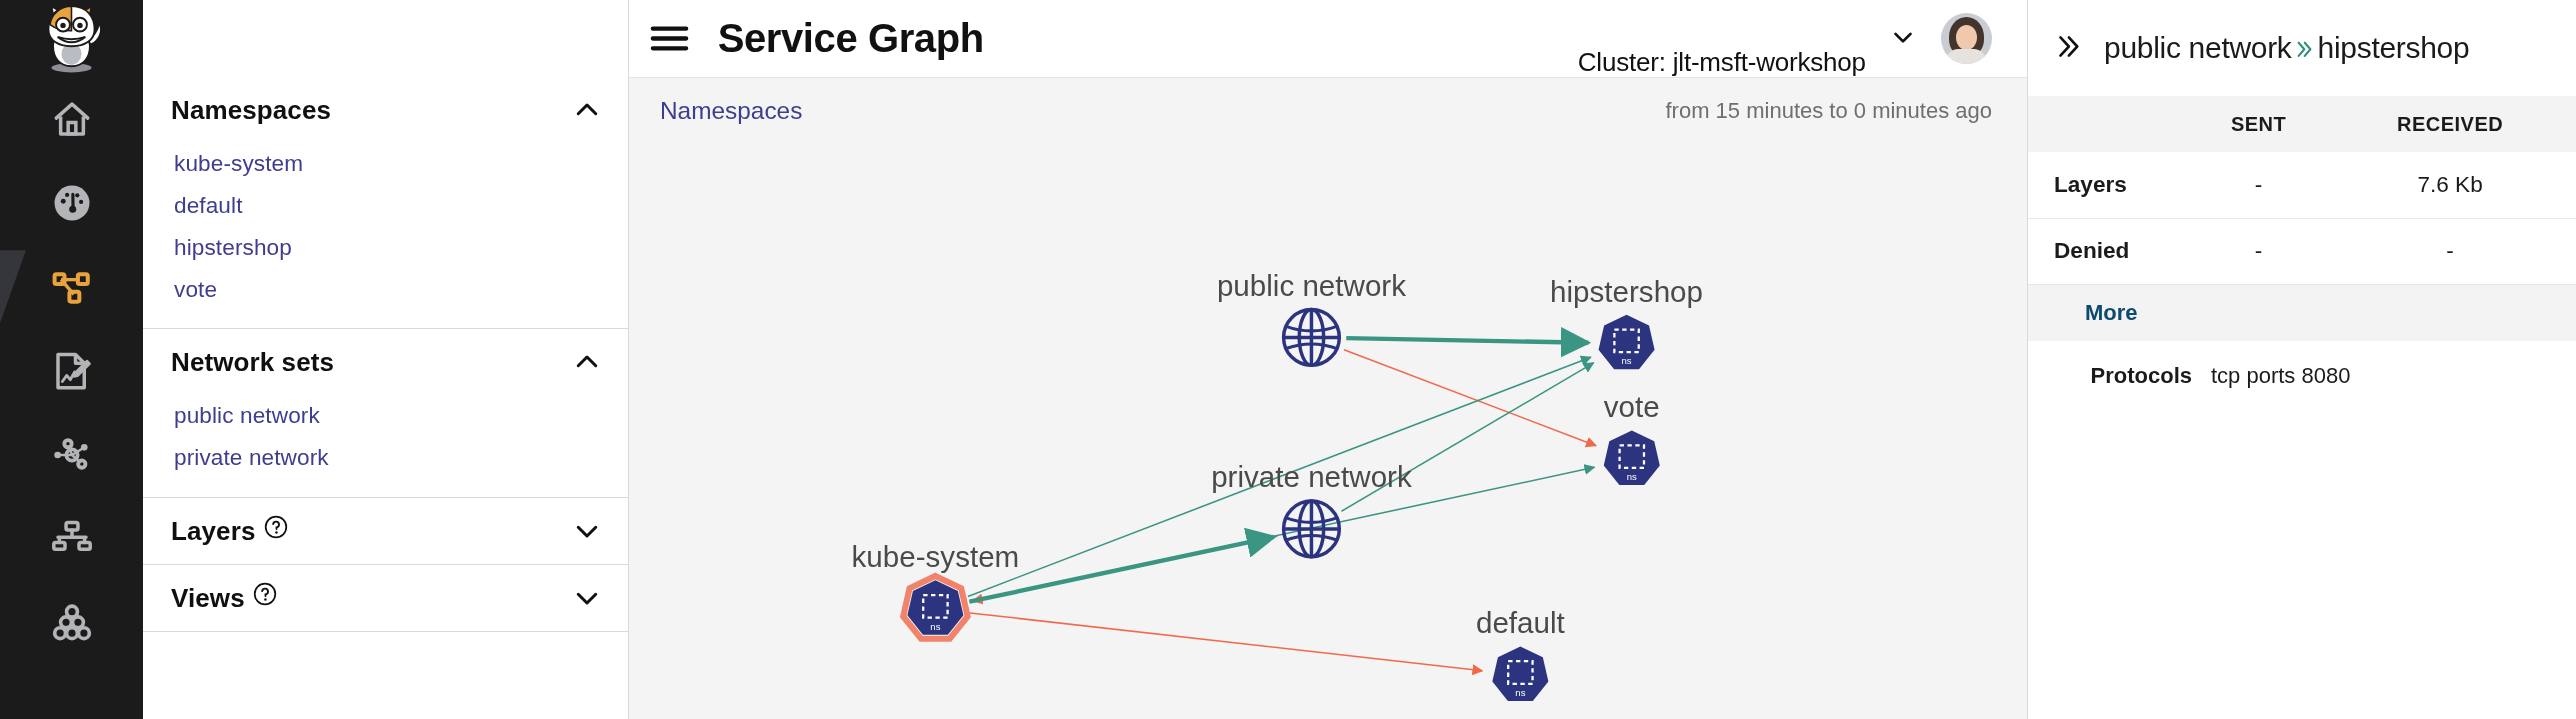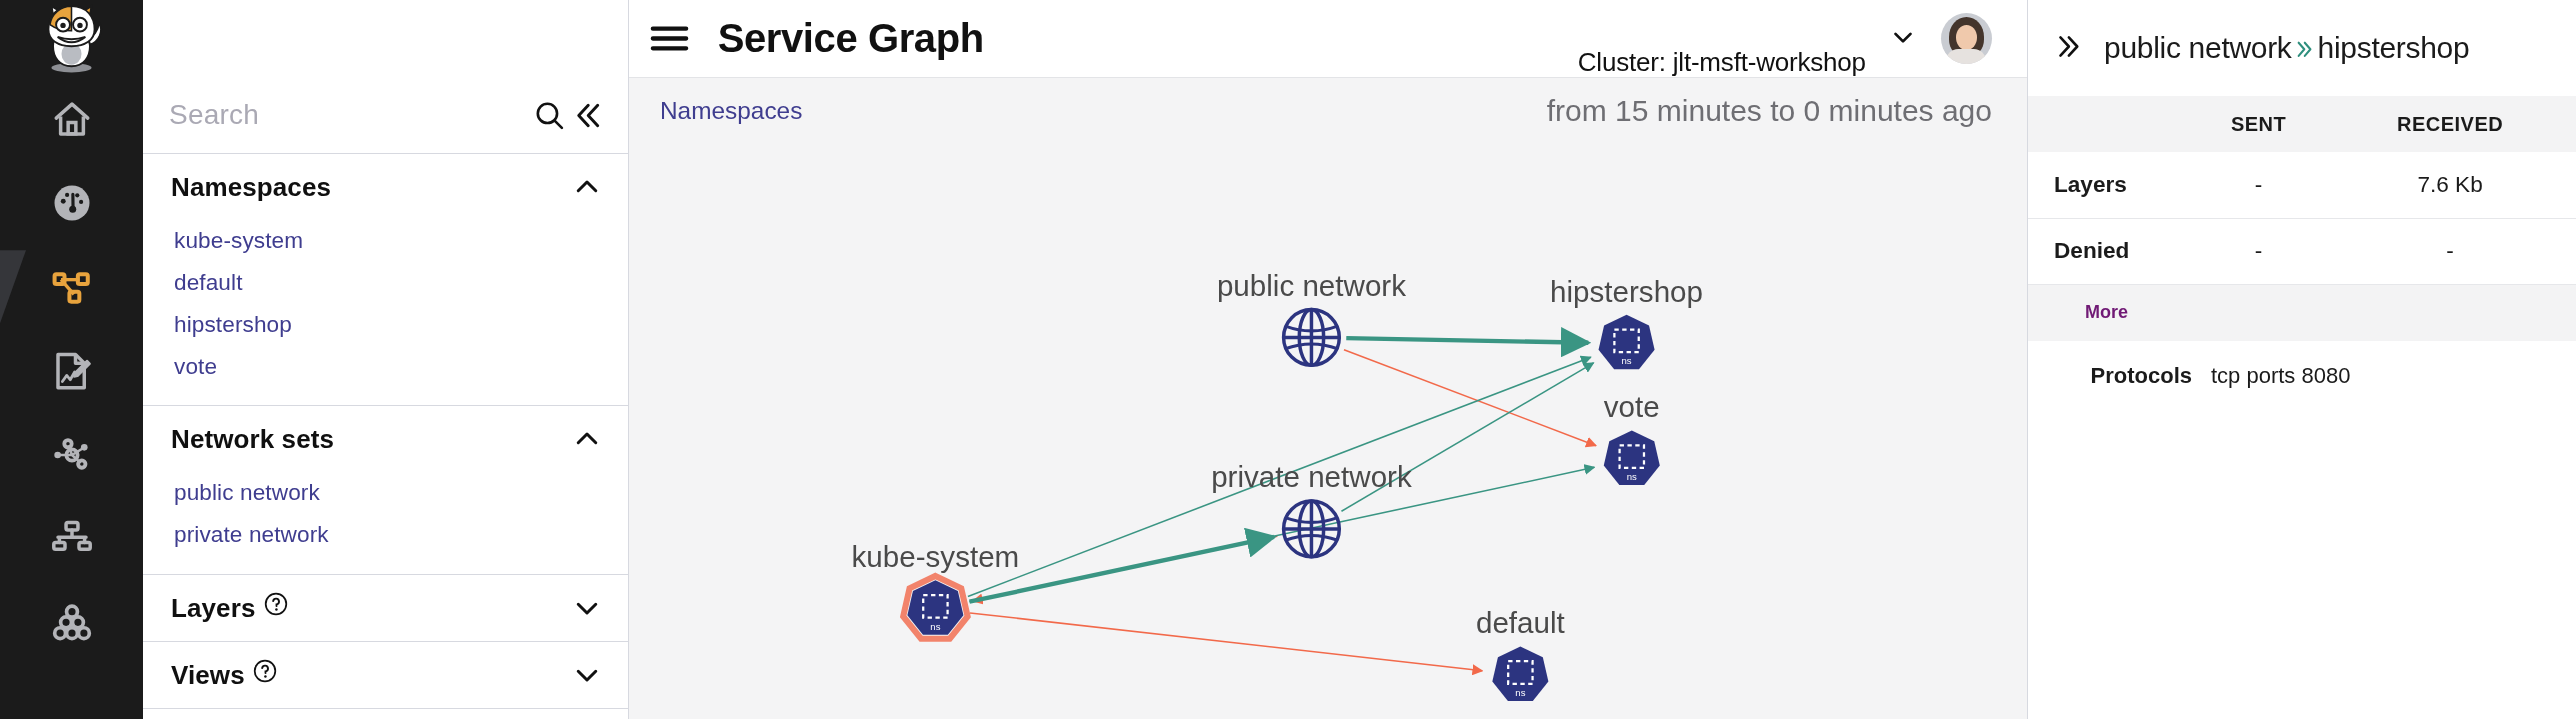--- a/index.html
+++ b/index.html
@@ -79,21 +79,21 @@
   .avatar .face { position:absolute; left:15px; top:12.2px; width:21px; height:24.4px; border-radius:50%; background:#f0c9ac; }
   .avatar .body { position:absolute; left:5.2px; bottom:-3.5px; width:40px; height:19px; border-radius:12.2px 12.2px 0 0; background:#e6e2df; }
 
   .graphwrap { flex: 1 1 auto; position: relative; background: #f4f4f5; border-top: 1.7px solid #e3e4e7; }
   .crumbbar {
     position: absolute; left: 0; top: 0; width: 100%; height: 66px;
     display: flex; align-items: center; justify-content: space-between; padding: 0 35px 0 31px;
     pointer-events: none;
   }
   .crumb { font-size: 24.4px; color: #3f3d8f; pointer-events: auto; cursor: pointer; }
-  .timerange { font-size: 30px; color: #6e6e73; pointer-events: auto; }
+  .timerange { font-size: 22px; color: #6e6e73; pointer-events: auto; }
 
   .canvas { position: absolute; inset: 0; }
 
   
   .rightpanel {
     width: 549px; flex: 0 0 549px; height: 719px; background: #fff;
     border-left: 1.7px solid #d7d9e0; display: flex; flex-direction: column;
   }
   .rp-head { height: 96px; flex: 0 0 96px; display: flex; align-items: center; padding-left: 26px; gap: 19px; }
   .rp-title { font-size: 30px; color: #1b1b1b; letter-spacing: -0.3px; display: flex; align-items: center; }
@@ -101,21 +101,21 @@
   .rp-table { width: 100%; border-collapse: collapse; }
   .rp-table th {
     background: #f3f3f4; font-size: 20px; font-weight: bold; color: #1b1b1b;
     letter-spacing: 0.5px; height: 56px; text-align: center;
   }
   .rp-table th.blank { width: 165px; }
   .rp-table td { height: 66px; font-size: 22.6px; color: #1b1b1b; text-align: center; border-bottom: 1.7px solid #e6e7ea; }
   .rp-table td.rowlab { font-weight: bold; text-align: left; padding-left: 26px; }
   .rp-more {
     background: #f3f3f4; height: 56px; display: flex; align-items: center;
-    padding-left: 57px; font-size: 18px; font-weight: bold; color: #701a75;
+    padding-left: 57px; font-size: 22px; font-weight: bold; color: #0c4a6e;
   }
   .rp-kv { display: flex; padding: 22.6px 0 0 0; }
   .rp-kv .k { width: 183px; text-align: right; padding-right: 19px; font-size: 22px; font-weight: bold; color: #1b1b1b; }
   .rp-kv .v { font-size: 22px; color: #1b1b1b; }
   .rp-kv .v div { margin-bottom: 19px; cursor: pointer; }
   .rp-kv .v div:last-child { margin-bottom: 0; text-align: center; }
 </style>
 </head>
 <body>
 
@@ -207,35 +207,20 @@
         <circle cx="5.2" cy="17.8" r="3.1" fill="none" stroke="#b3b4b8" stroke-width="2.1"></circle>
         <circle cx="12" cy="17.8" r="3.1" fill="none" stroke="#b3b4b8" stroke-width="2.1"></circle>
         <circle cx="18.8" cy="17.8" r="3.1" fill="none" stroke="#b3b4b8" stroke-width="2.1"></circle>
       </svg>
     </div>
   </nav>
 
   <aside class="leftpanel">
     <div class="panel-head"></div>
 
-    <div class="searchrow">
-      <input class="sinput" type="text" placeholder="Search" value="" style="">
-      <span class="ico-btn">
-        <svg width="33" height="33" viewBox="0 0 24 24">
-          <circle cx="10.5" cy="10.5" r="7" fill="none" stroke="#111" stroke-width="1.9"></circle>
-          <path d="M15.7 15.7 L21 21" stroke="#111" stroke-width="1.9" stroke-linecap="round"></path>
-        </svg>
-      </span>
-      <span class="ico-btn">
-        <svg width="35" height="35" viewBox="0 0 24 24">
-          <path d="M12.5 5 L6 12 L12.5 19" fill="none" stroke="#111" stroke-width="2" stroke-linecap="round" stroke-linejoin="round"></path>
-          <path d="M19 5 L12.5 12 L19 19" fill="none" stroke="#111" stroke-width="2" stroke-linecap="round" stroke-linejoin="round"></path>
-        </svg>
-      </span>
-    </div>
 
     <div class="section">
       <div class="section-head">
         <span class="section-title">Namespaces</span>
         <span class="chev">
           <svg width="30" height="30" viewBox="0 0 24 24">
               <path d="M5 15 L12 8 L19 15" fill="none" stroke="#111" stroke-width="2.4" stroke-linecap="round" stroke-linejoin="round"></path>
             </svg>
         </span>
       </div>

